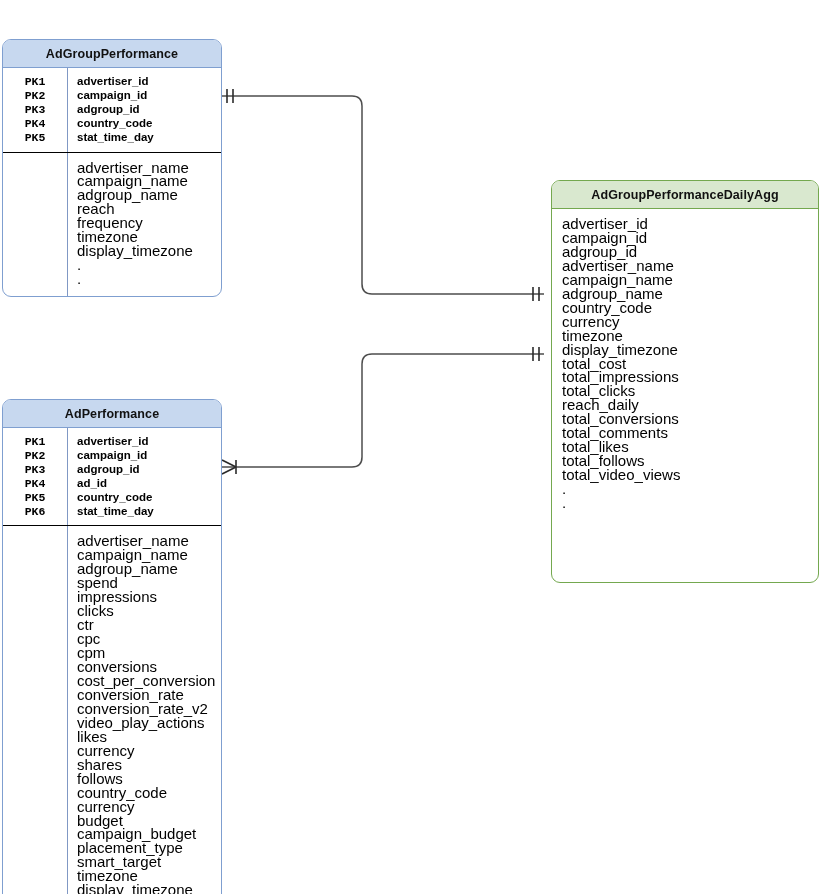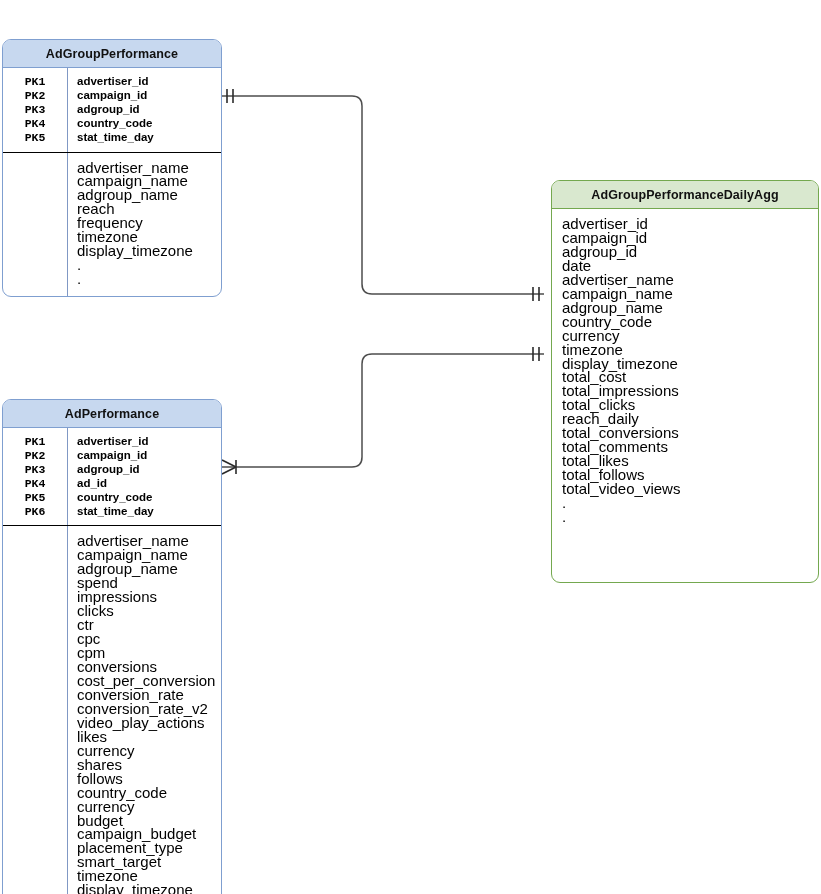--- a/index.html
+++ b/index.html
@@ -261,21 +261,20 @@
     </div>
   </div>
 
   <div class="entity green" id="ent-2" style="left:551px; top:180px; width:268px; height:403px;">
     <div class="entity-title">AdGroupPerformanceDailyAgg</div>
     <div class="attr-block">
       <div class="attr-list plain">
           <div class="arow">advertiser_id</div>
           <div class="arow">campaign_id</div>
           <div class="arow">adgroup_id</div>
-          <div class="arow">date</div>
           <div class="arow">advertiser_name</div>
           <div class="arow">campaign_name</div>
           <div class="arow">adgroup_name</div>
           <div class="arow">country_code</div>
           <div class="arow">currency</div>
           <div class="arow">timezone</div>
           <div class="arow">display_timezone</div>
           <div class="arow">total_cost</div>
           <div class="arow">total_impressions</div>
           <div class="arow">total_clicks</div>

